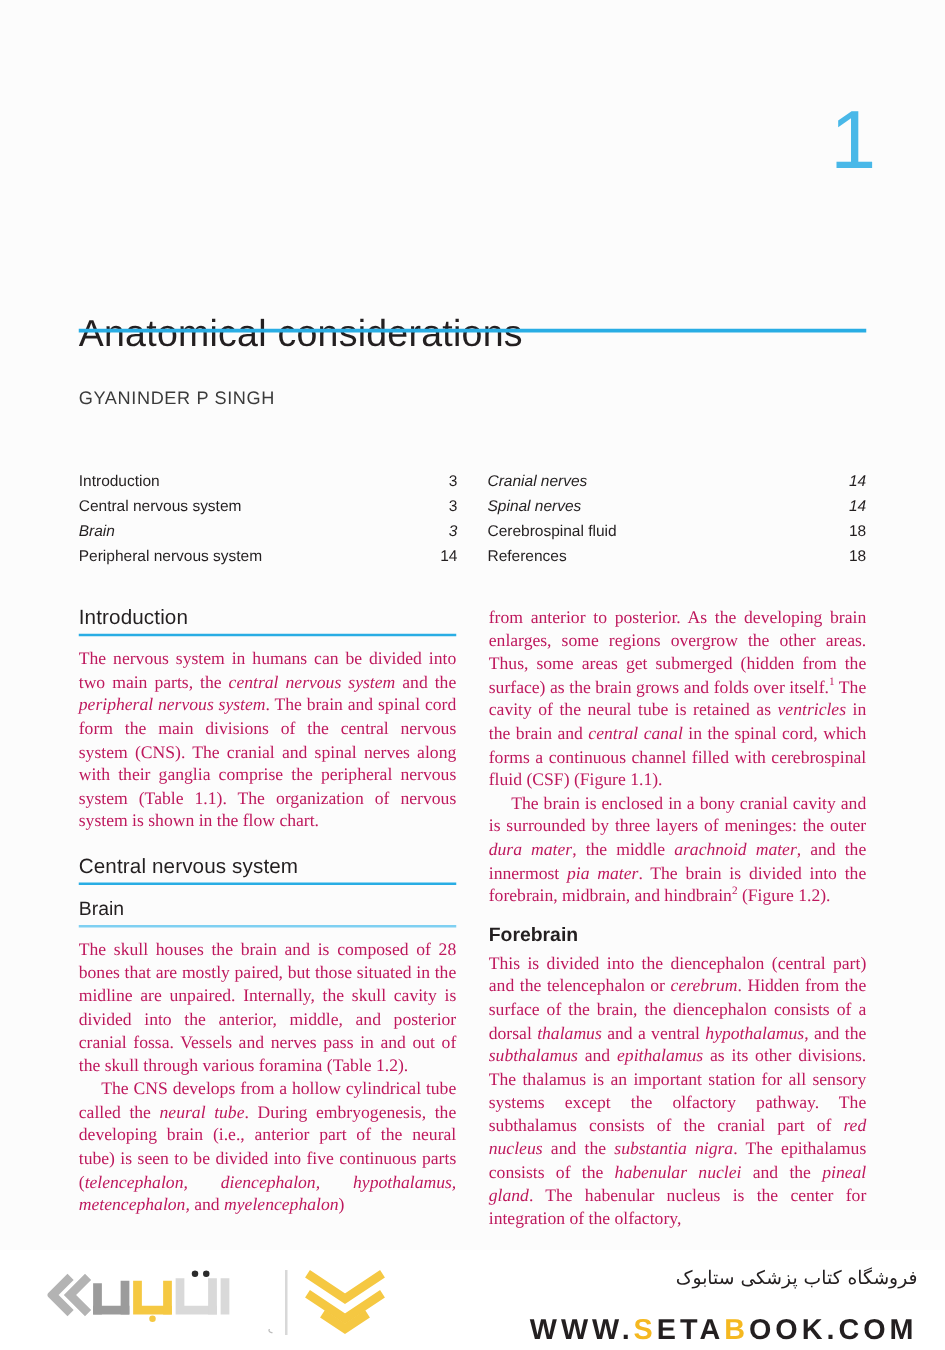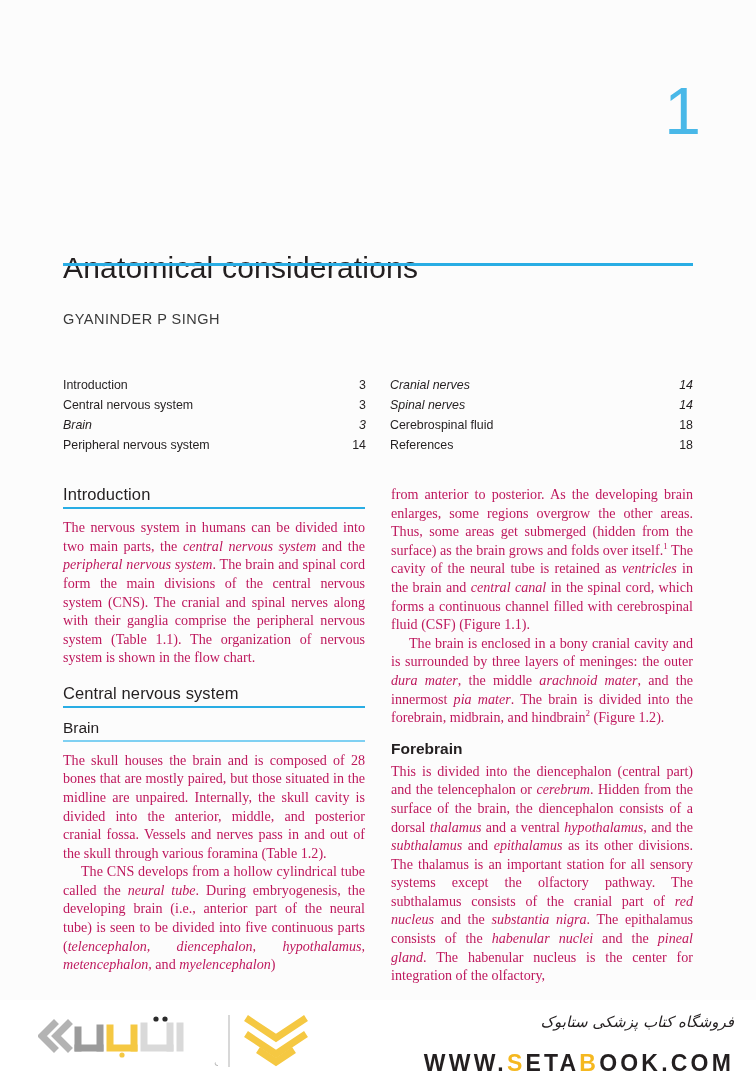--- a/index.html
+++ b/index.html
@@ -187,21 +187,20 @@
     top: 10px;
     text-align: right;
   }
   .brand-fa {
     font-family: "DejaVu Sans", sans-serif;
     font-size: 15px;
     color: #231f20;
     direction: rtl;
     line-height: 24px;
     white-space: nowrap;
-    font-style: italic;
   }
   .brand-url {
     font-family: "Liberation Sans", sans-serif;
     font-size: 23px;
     font-weight: 700;
     letter-spacing: 3.2px;
     color: #231f20;
     line-height: 30px;
     white-space: nowrap;
     margin-top: 14px;

